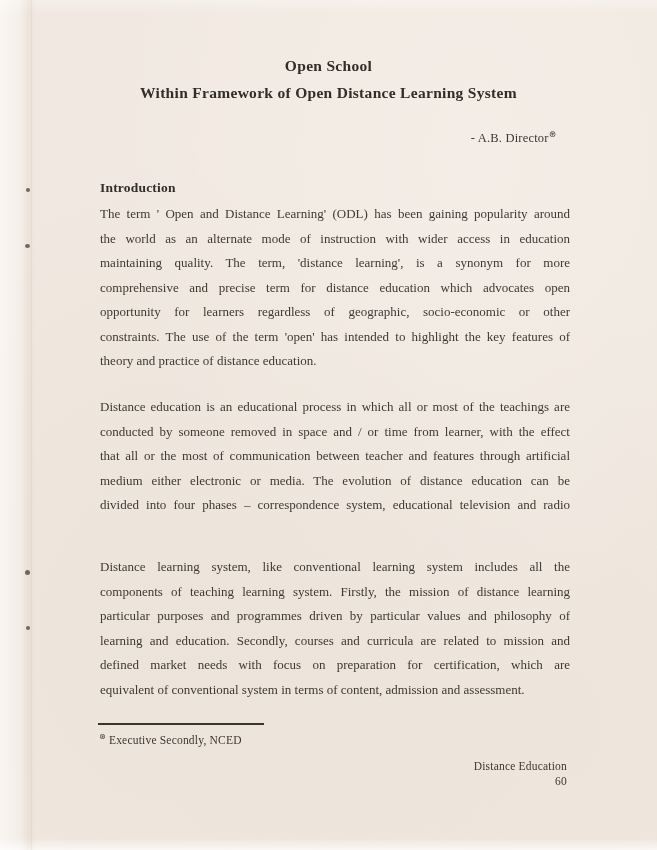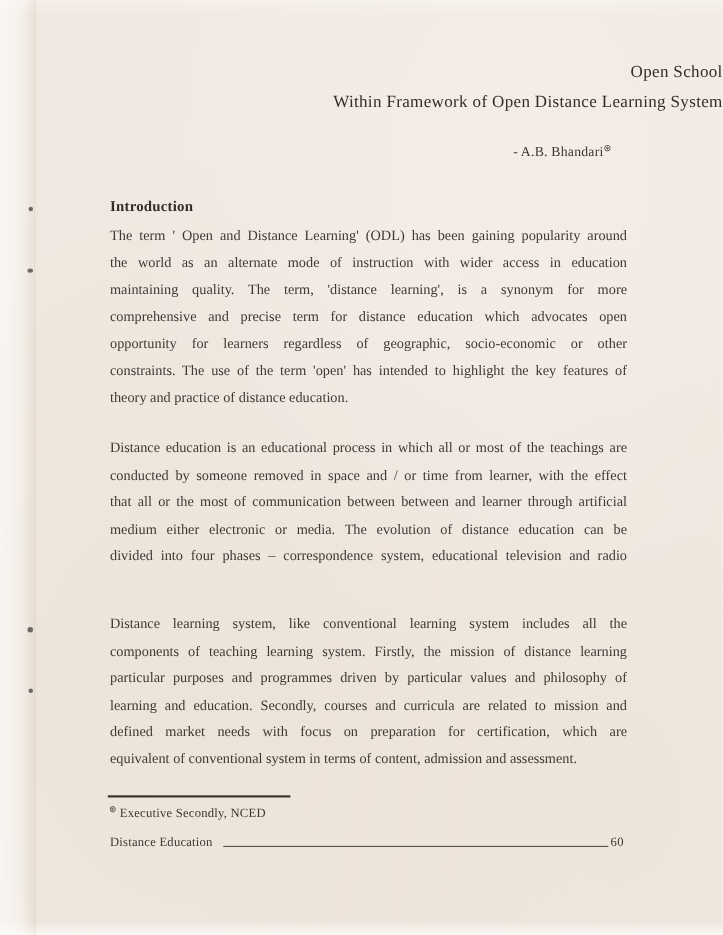--- a/index.html
+++ b/index.html
@@ -33,22 +33,22 @@
     position: absolute;
     border-radius: 50%;
     background: #57524b;
     opacity: 0.85;
   }
   .title, .subtitle {
     position: absolute;
     left: 0;
     width: 100%;
     margin: 0;
-    text-align: right;
-    font-weight: normal;
+    text-align: center;
+    font-weight: bold;
     font-size: 15.5px;
     letter-spacing: 0.3px;
     color: #322d28;
   }
   .title    { top: 57px; }
   .subtitle { top: 84px; }
   .author {
     position: absolute;
     top: 131px;
     right: 101px;
@@ -118,20 +118,21 @@
   .footer {
     position: absolute;
     left: 100px;
     top: 760px;
     width: 467px;
     display: flex;
     align-items: flex-end;
     font-size: 11.5px;
     color: #3c3732;
     letter-spacing: 0.2px;
+    flex-direction: column;
   }
   .footer .footer-rule {
     flex: 1 1 auto;
     height: 0;
     border-bottom: 1.3px solid #55504a;
     margin: 0 1px 2px 10px;
   }
   .footer .page-number {
     padding-left: 1px;
   }
@@ -143,38 +144,38 @@
 
   <div class="crease" style="left:31px;"></div>
   <span class="speck" style="left:26px; top:188px; width:4px; height:4px;"></span>
   <span class="speck" style="left:25px; top:244px; width:5px; height:4px;"></span>
   <span class="speck" style="left:25px; top:570px; width:5px; height:5px;"></span>
   <span class="speck" style="left:26px; top:626px; width:4px; height:4px;"></span>
 
   <h1 class="title">Open School</h1>
   <h2 class="subtitle">Within Framework of Open Distance Learning System</h2>
 
-  <div class="author"><span>- A.B. Bhandari</span><sup>⊛</sup></div>
+  <div class="author"><span>- A.B. Director</span><sup>⊛</sup></div>
 
   <div class="heading">Introduction</div>
 
   <div class="para p1">
     <div class="ln">The term ' Open and Distance Learning' (ODL) has been gaining popularity around</div>
     <div class="ln">the world as an alternate mode of instruction with wider access in education</div>
     <div class="ln">maintaining quality. The term, 'distance learning', is a synonym for more</div>
     <div class="ln">comprehensive and precise term for distance education which advocates open</div>
     <div class="ln">opportunity for learners regardless of geographic, socio-economic or other</div>
     <div class="ln">constraints. The use of the term 'open' has intended to highlight the key features of</div>
     <div class="ln last">theory and practice of distance education.</div>
   </div>
 
   <div class="para p2">
     <div class="ln">Distance education is an educational process in which all or most of the teachings are</div>
     <div class="ln">conducted by someone removed in space and / or time from learner, with the effect</div>
-    <div class="ln">that all or the most of communication between between and learner through artificial</div>
+    <div class="ln">that all or the most of communication between teacher and features through artificial</div>
     <div class="ln">medium either electronic or media. The evolution of distance education can be</div>
     <div class="ln">divided into four phases – correspondence system, educational television and radio</div>
   </div>
 
   <div class="para p3">
     <div class="ln">Distance learning system, like conventional learning system includes all the</div>
     <div class="ln">components of teaching learning system. Firstly, the mission of distance learning</div>
     <div class="ln">particular purposes and programmes driven by particular values and philosophy of</div>
     <div class="ln">learning and education. Secondly, courses and curricula are related to mission and</div>
     <div class="ln">defined market needs with focus on preparation for certification, which are</div>

